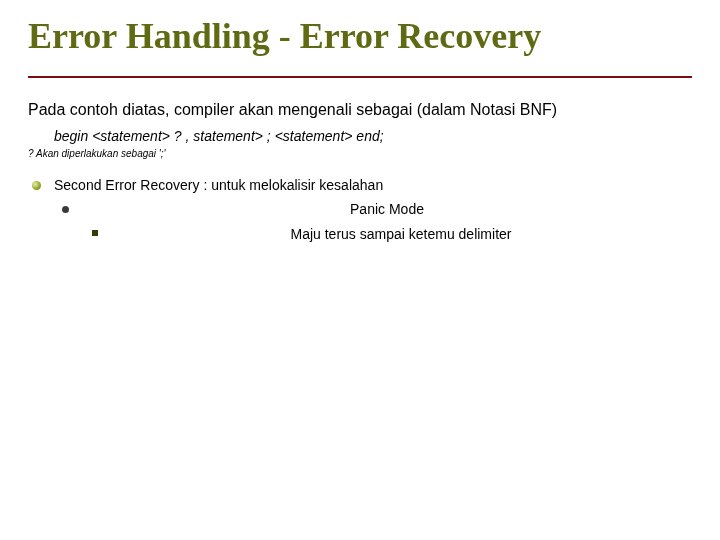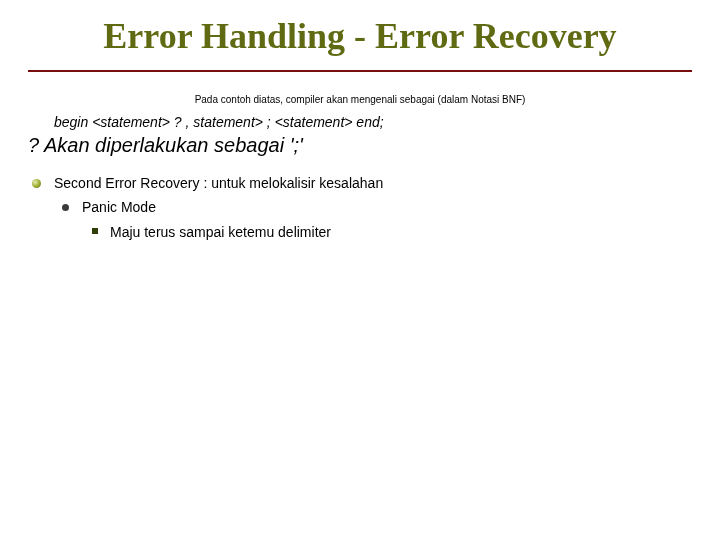--- a/index.html
+++ b/index.html
@@ -17,54 +17,52 @@
     width: 720px;
     height: 540px;
     padding: 18px 28px 0 28px;
   }
   .title {
     font-family: "Times New Roman", Times, serif;
     font-weight: bold;
     font-size: 36px;
     color: #5f6a12;
     line-height: 1.05;
-    padding-bottom: 14px;
+    padding-bottom: 20px;
     border-bottom: 2px solid #7a0d0d;
     margin-bottom: 22px;
-    text-align: center;
   }
   .intro {
-    font-size: 10px;
+    font-size: 16px;
     line-height: 1.25;
     margin-bottom: 8px;
-    text-align: center;
   }
   .code-line {
     font-size: 14px;
     font-style: italic;
     margin: 4px 0 4px 26px;
   }
   .note-line {
-    font-size: 20px;
+    font-size: 10px;
     font-style: italic;
     margin: 4px 0 18px 0;
   }
   ul { margin: 0; padding: 0; list-style: none; }
   .lvl1 { margin-left: 4px; }
   .lvl1 > li { position: relative; padding-left: 22px; font-size: 14px; margin-bottom: 10px; }
   .lvl1 > li::before {
     content: "";
     position: absolute;
     left: 0; top: 4px;
     width: 9px; height: 9px;
     border-radius: 50%;
     background: radial-gradient(circle at 35% 35%, #e7efb0 0%, #9aaa2c 55%, #5c6610 100%);
   }
   .lvl2 { margin-left: 8px; margin-top: 8px; }
-  .lvl2 > li { position: relative; padding-left: 20px; font-size: 14px; margin-bottom: 10px; }
+  .lvl2 > li { position: relative; padding-left: 20px; font-size: 14px; margin-bottom: 10px; text-align: center; }
   .lvl2 > li::before {
     content: "";
     position: absolute;
     left: 0; top: 5px;
     width: 7px; height: 7px;
     border-radius: 50%;
     background: #3a3a3a;
   }
   .lvl3 { margin-left: 10px; margin-top: 8px; }
   .lvl3 > li { position: relative; padding-left: 18px; font-size: 14px; margin-bottom: 10px; line-height: 1.3; }

